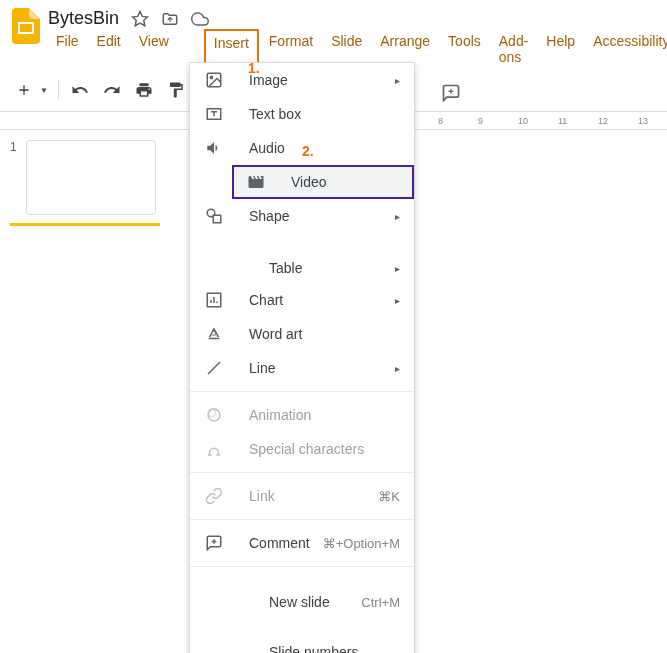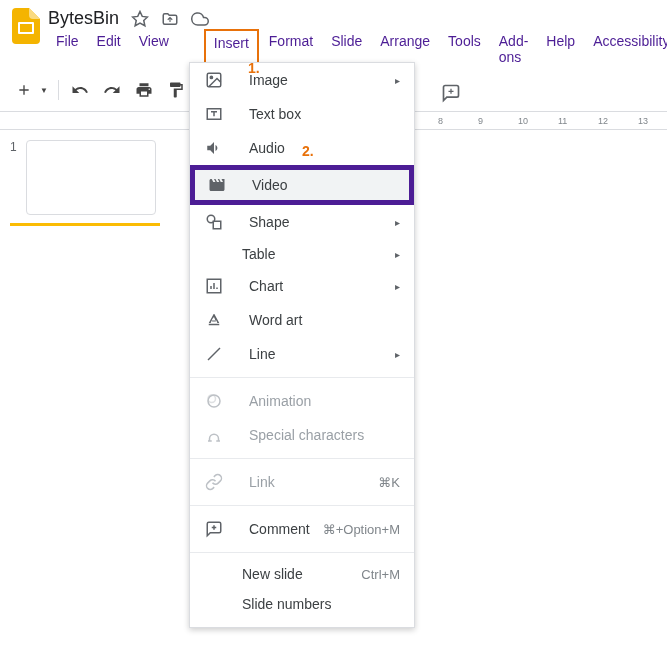--- a/index.html
+++ b/index.html
@@ -5,21 +5,21 @@
     * { margin: 0; padding: 0; box-sizing: border-box; font-family: Arial, sans-serif; }
     body { background: #fff; width: 667px; height: 653px; overflow: hidden; position: relative; }
     
     .header { display: flex; align-items: flex-start; padding: 8px 12px 0; }
     .logo { width: 36px; height: 36px; display: flex; align-items: center; justify-content: center; margin-right: 8px; }
     .title-area { flex: 1; }
     .title-row { display: flex; align-items: center; gap: 12px; }
     .doc-title { font-size: 18px; color: #202124; }
     .title-icon { width: 18px; height: 18px; color: #5f6368; display: flex; align-items: center; justify-content: center; }
     .menubar { display: flex; gap: 2px; }
-    .menu-item { padding: 4px 8px; font-size: 14px; color: #4c1d95; cursor: pointer; border-radius: 3px; }
+    .menu-item { padding: 4px 8px; font-size: 14px; color: #a16207; cursor: pointer; border-radius: 3px; }
     .menu-item.active { background: #fff; border: 2px solid #e8710a; border-radius: 0; margin-left: 25px; }
     
     .toolbar { display: flex; align-items: center; padding: 6px 10px; border-bottom: 1px solid #dadce0; gap: 2px; }
     .tb-btn { width: 30px; height: 30px; display: flex; align-items: center; justify-content: center; color: #444; cursor: pointer; border-radius: 3px; }
     .tb-btn.wide { width: 42px; justify-content: flex-start; padding-left: 6px; position: relative; }
     .tb-dd { position: absolute; right: 4px; font-size: 8px; color: #444; }
     .tb-sep { width: 1px; height: 20px; background: #dadce0; margin: 0 4px; }
     
     .ruler { height: 18px; background: #fff; border-bottom: 1px solid #dadce0; position: relative; font-size: 9px; color: #80868b; display: flex; align-items: center; padding-left: 430px; }
     .ruler-tick { position: absolute; font-size: 9px; }
@@ -27,28 +27,28 @@
     .workspace { display: flex; height: calc(100% - 108px); }
     .slide-panel { width: 175px; padding: 10px; }
     .thumb-row { display: flex; gap: 6px; }
     .thumb-num { font-size: 12px; color: #5f6368; width: 10px; }
     .thumb { width: 130px; height: 75px; background: #fff; border: 1px solid #dadce0; border-radius: 4px; }
     .thumb-underline { height: 3px; background: #fbbc04; margin-top: 8px; width: 150px; }
     
     .dropdown { position: absolute; left: 189px; top: 62px; width: 226px; background: #fff; border: 1px solid #dadce0; box-shadow: 0 2px 6px rgba(0,0,0,0.2); z-index: 10; padding-bottom: 8px; }
     .dd-item { display: flex; align-items: center; padding: 7px 14px; font-size: 14px; color: #3c4043; cursor: pointer; position: relative; gap: 7px; }
     .dd-item.disabled { color: #9aa0a6; }
-    .dd-item.highlighted { background: #f1f3f4; border: 5px solid #4c1d95; padding: 5px 12px; }
+    .dd-item.highlighted { background: #f1f3f4; border: 2px solid #4c1d95; padding: 5px 12px; margin-left: 42px; }
     .dd-icon { width: 20px; height: 20px; margin-right: 18px; display: flex; align-items: center; justify-content: center; color: #5f6368; }
     .dd-item.disabled .dd-icon { color: #bdc1c6; }
     .dd-label { flex: 1; }
     .dd-arrow { font-size: 10px; color: #5f6368; }
     .dd-shortcut { font-size: 13px; color: #80868b; }
     .dd-divider { height: 1px; background: #e8eaed; margin: 6px 0; }
-    .dd-noicon { padding-left: 52px; }
+    .dd-noicon { padding-left: 79px; margin-top: 20px; }
     
     .annotation { position: absolute; color: #e8710a; font-weight: bold; font-size: 14px; z-index: 20; }
     
     .comment-btn { position: absolute; right: 202px; top: 79px; width: 28px; height: 28px; display: flex; align-items: center; justify-content: center; color: #5f6368; }
   </style>
 </head>
 <body>
 
 <div class="header">
   <div class="logo">

